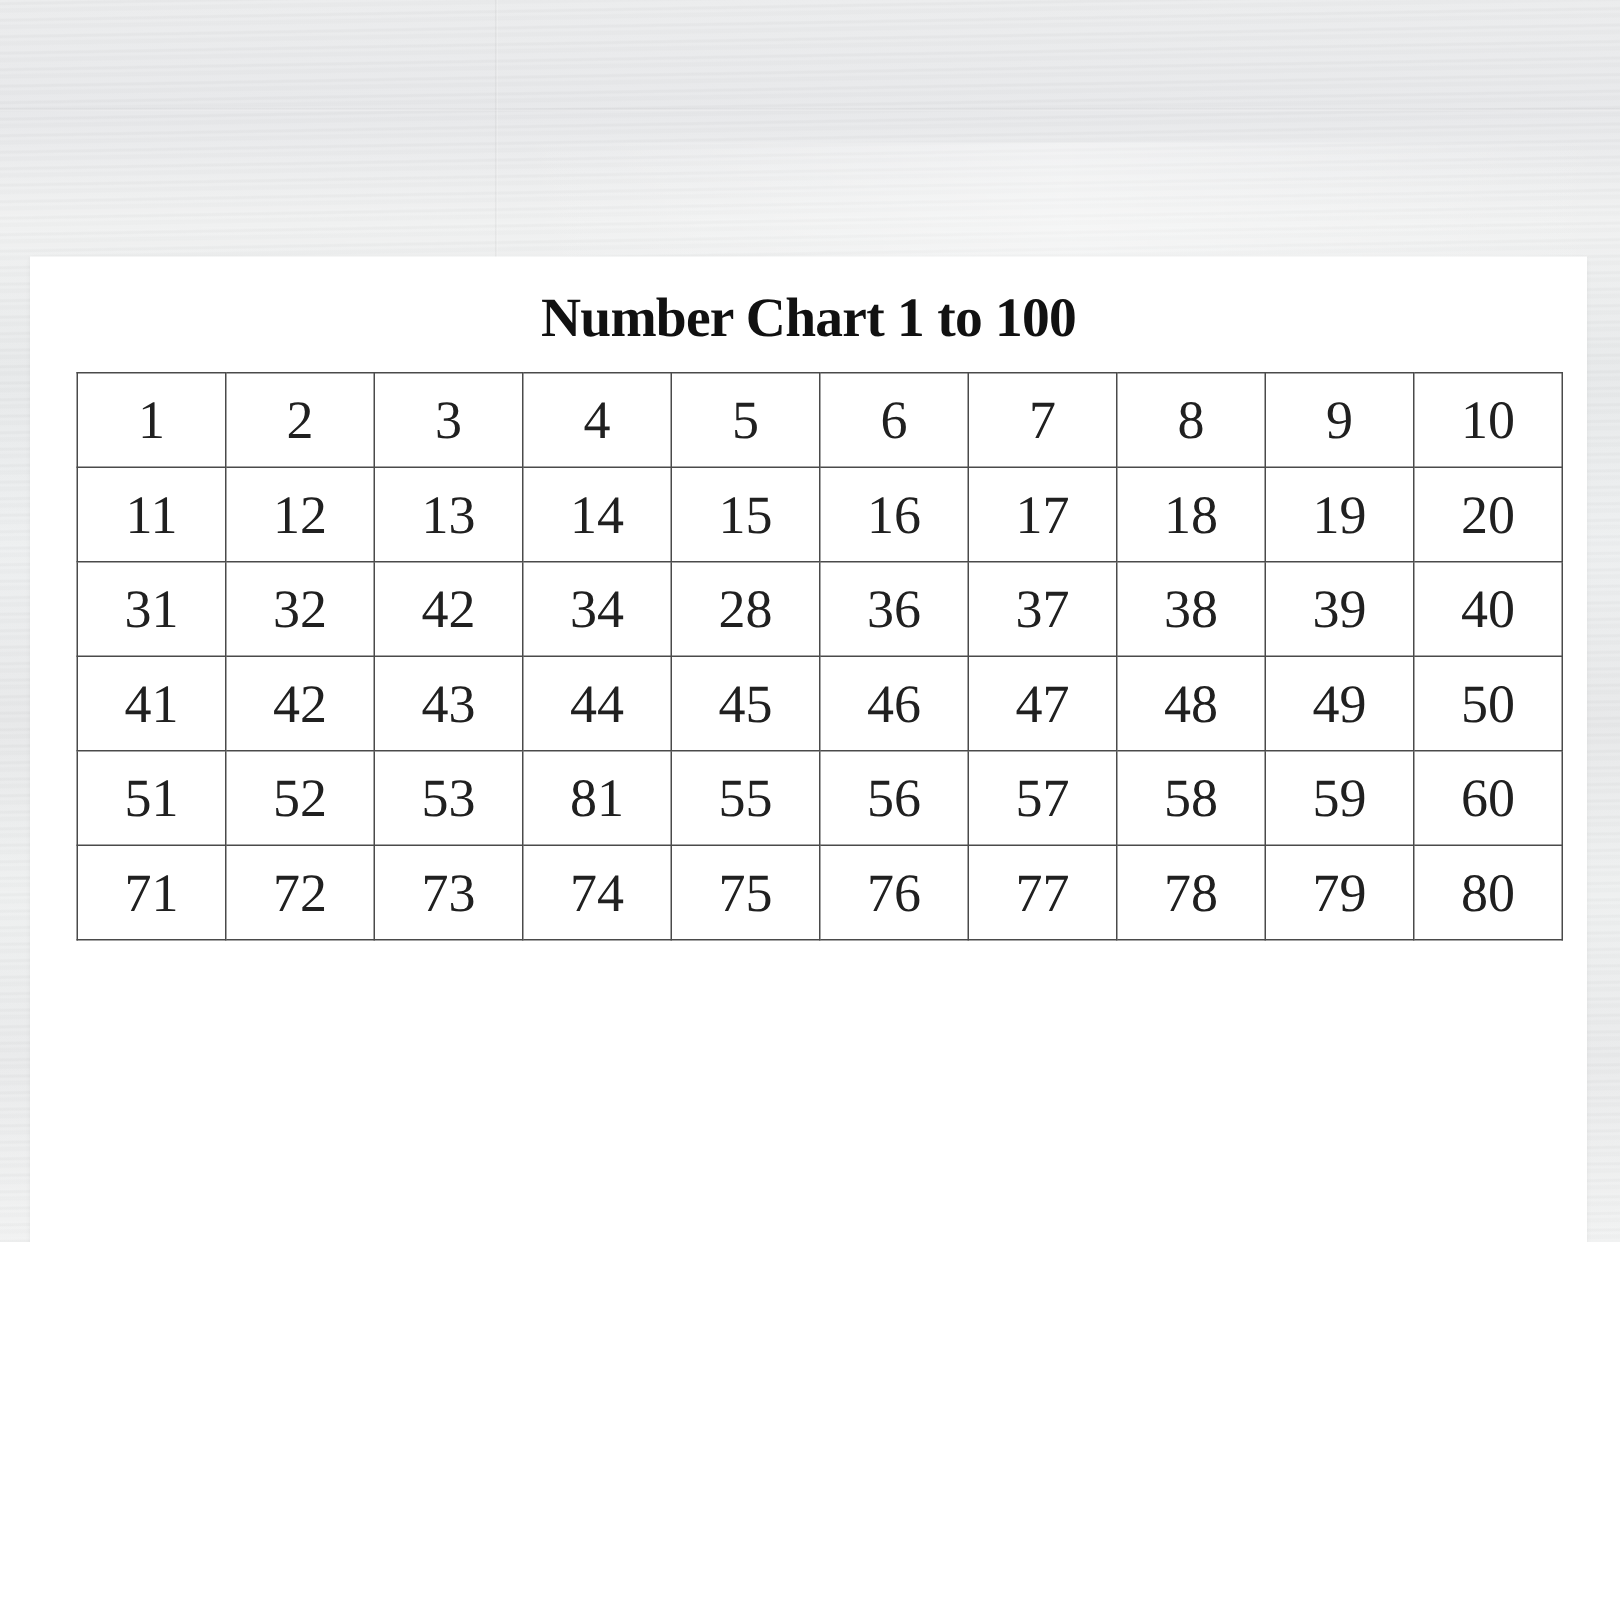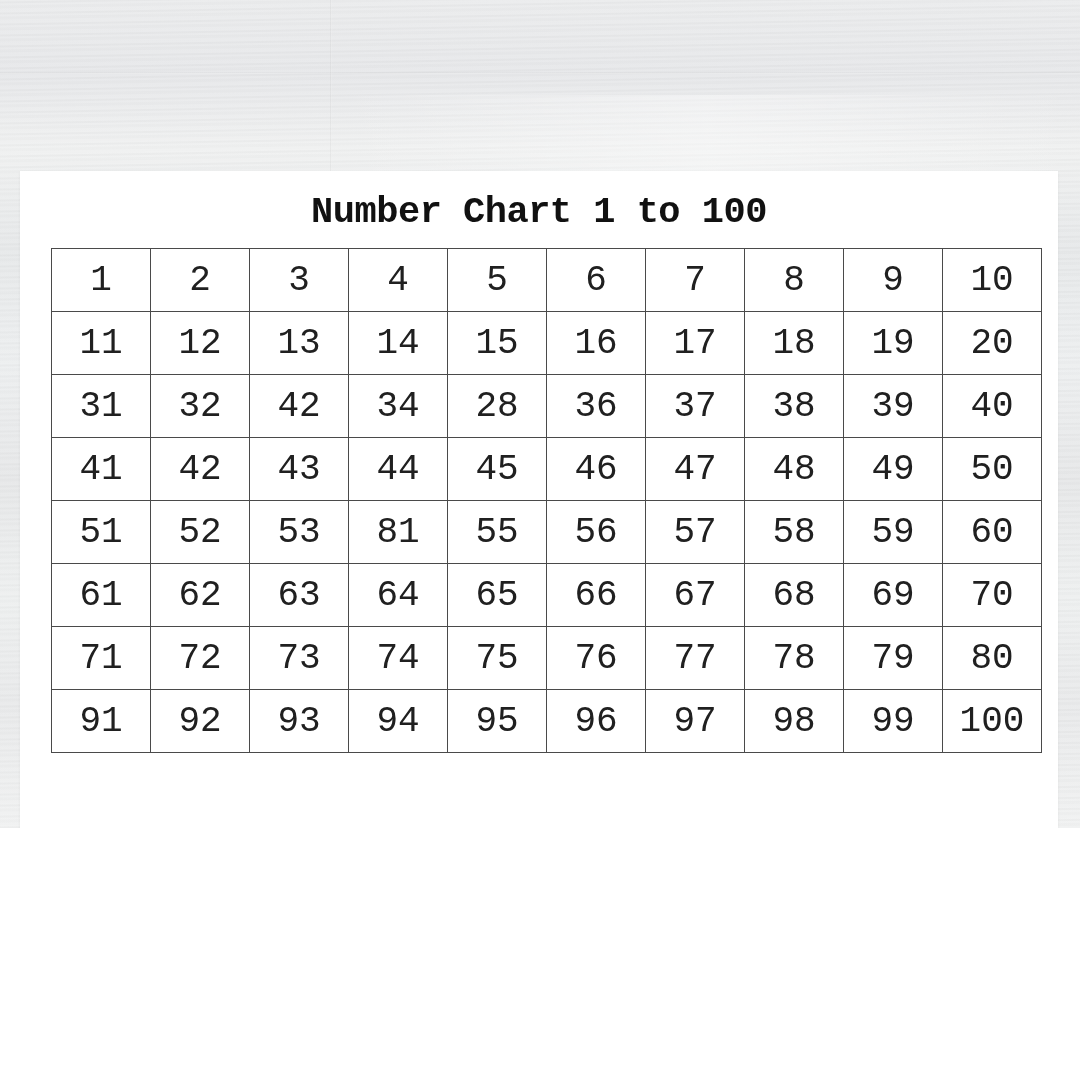--- a/index.html
+++ b/index.html
@@ -3,21 +3,21 @@
 <meta charset="utf-8">
 <style>
   html, body { margin: 0; padding: 0; }
 
   .canvas {
     position: relative;
     width: 1080px;
     height: 828px;
     overflow: hidden;
     background: var(--bg-base, #e9eaeb);
-    font-family: Liberation Mono, monospace;
+    font-family: Liberation Serif, serif;
   }
 
   
   .wood {
     position: absolute;
     inset: 0;
     background-image:
       repeating-linear-gradient(179deg,
         rgba(255,255,255,0.05) 0px, rgba(255,255,255,0.05) 1px,
         rgba(0,0,0,0.018) 2px,  rgba(0,0,0,0.018) 3px,
@@ -166,51 +166,27 @@
             <td>53</td>
             <td>81</td>
             <td>55</td>
             <td>56</td>
             <td>57</td>
             <td>58</td>
             <td>59</td>
             <td>60</td>
           </tr>
           <tr>
-            <td>61</td>
-            <td>62</td>
-            <td>63</td>
-            <td>64</td>
-            <td>65</td>
-            <td>66</td>
-            <td>67</td>
-            <td>68</td>
-            <td>69</td>
-            <td>70</td>
-          </tr>
-          <tr>
             <td>71</td>
             <td>72</td>
             <td>73</td>
             <td>74</td>
             <td>75</td>
             <td>76</td>
             <td>77</td>
             <td>78</td>
             <td>79</td>
             <td>80</td>
           </tr>
-          <tr>
-            <td>91</td>
-            <td>92</td>
-            <td>93</td>
-            <td>94</td>
-            <td>95</td>
-            <td>96</td>
-            <td>97</td>
-            <td>98</td>
-            <td>99</td>
-            <td>100</td>
-          </tr>
         </tbody>
     </table>
   </div>
 </div>
 
 </body></html>

